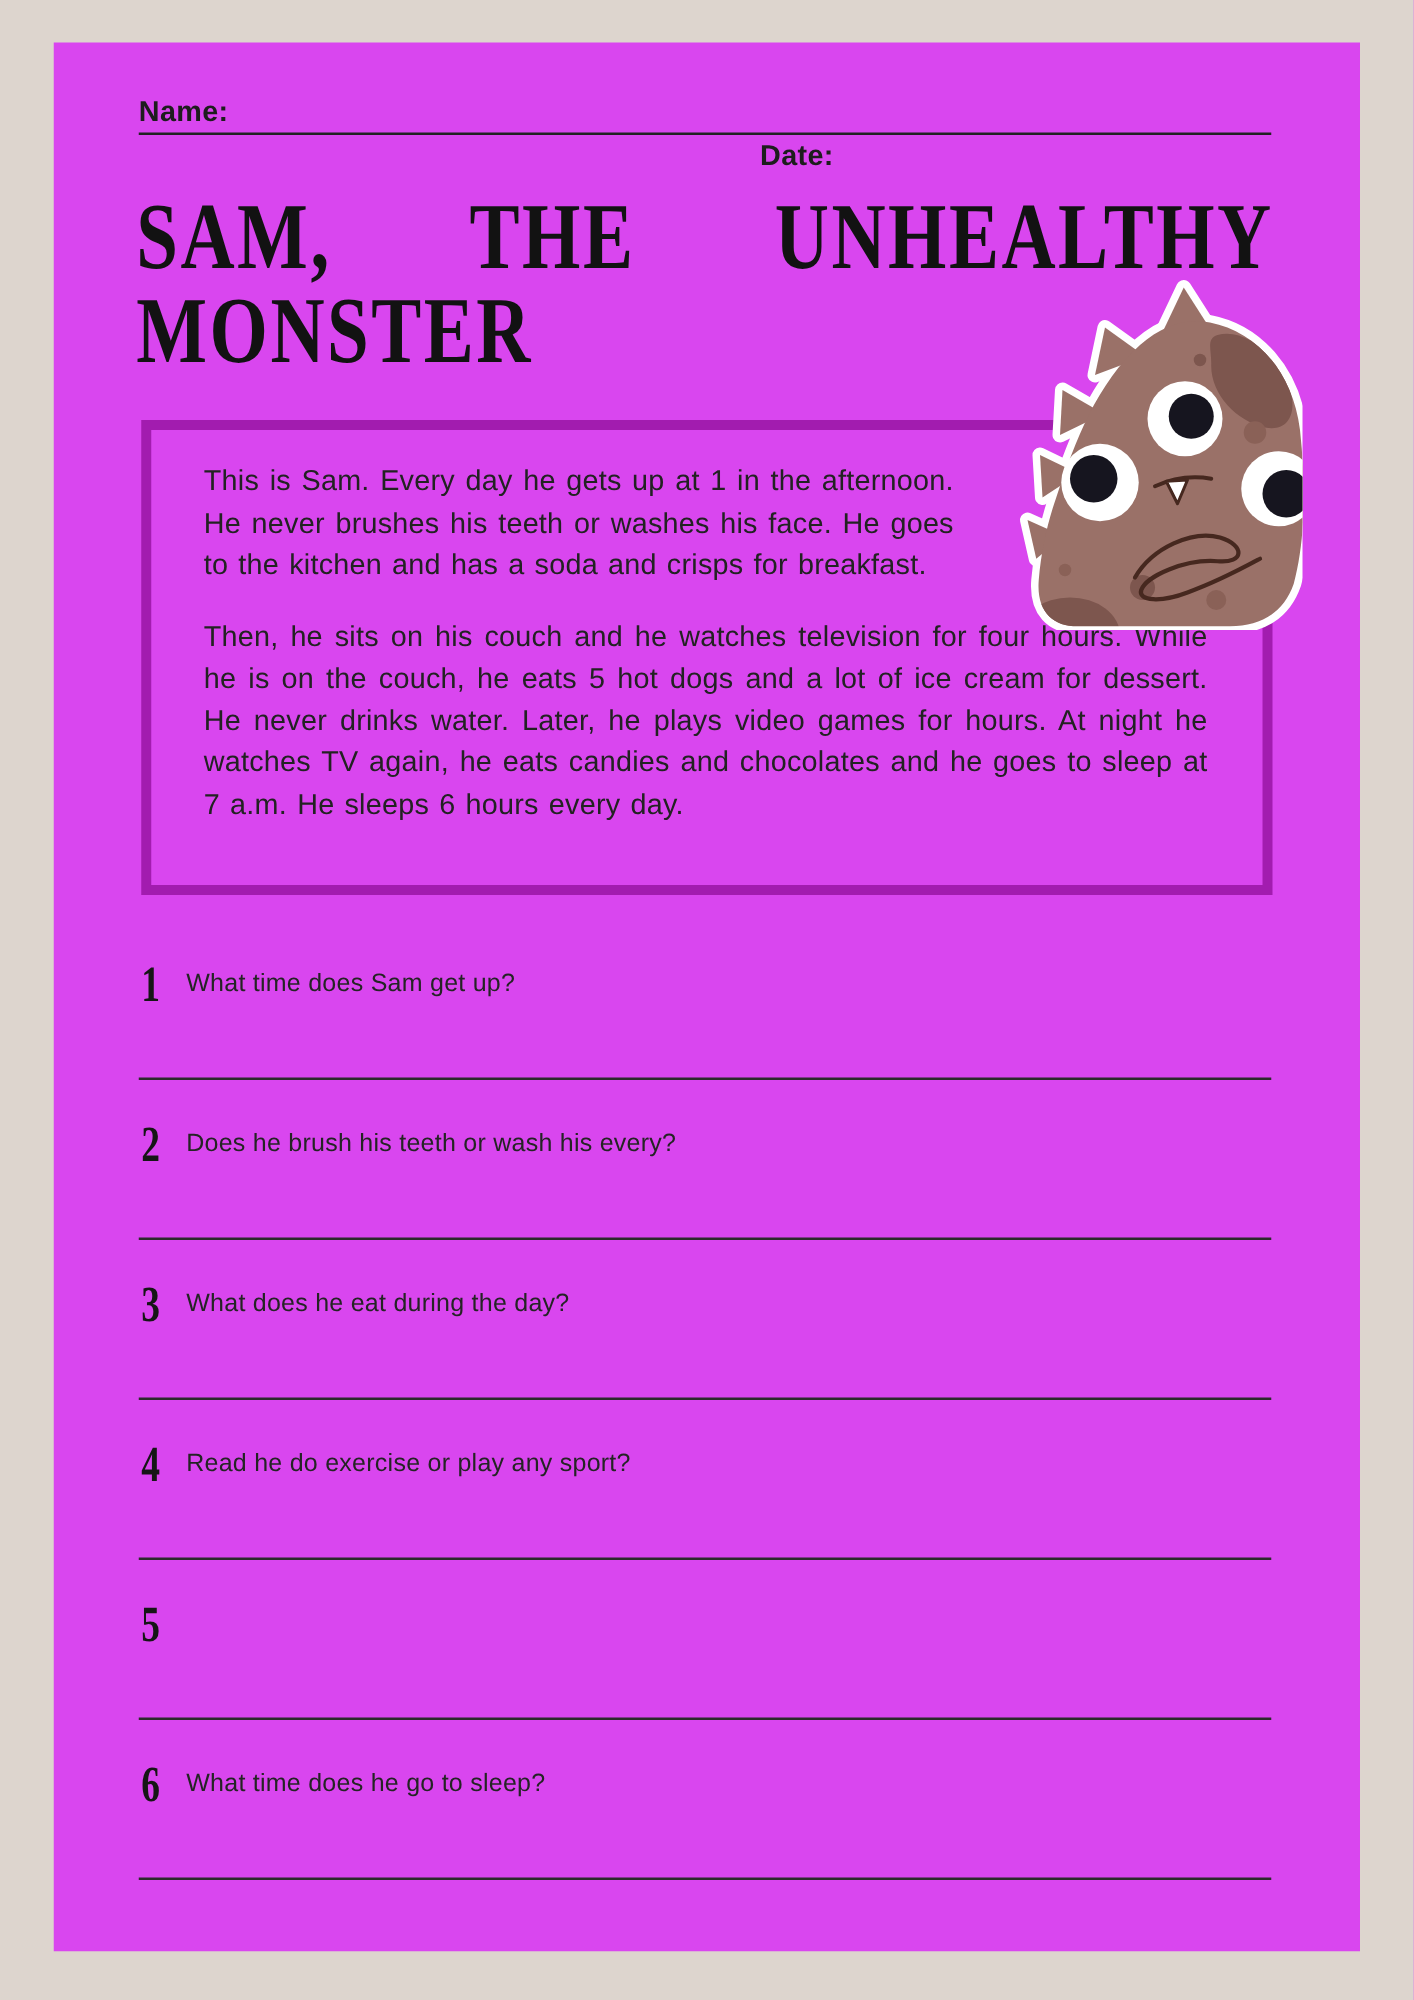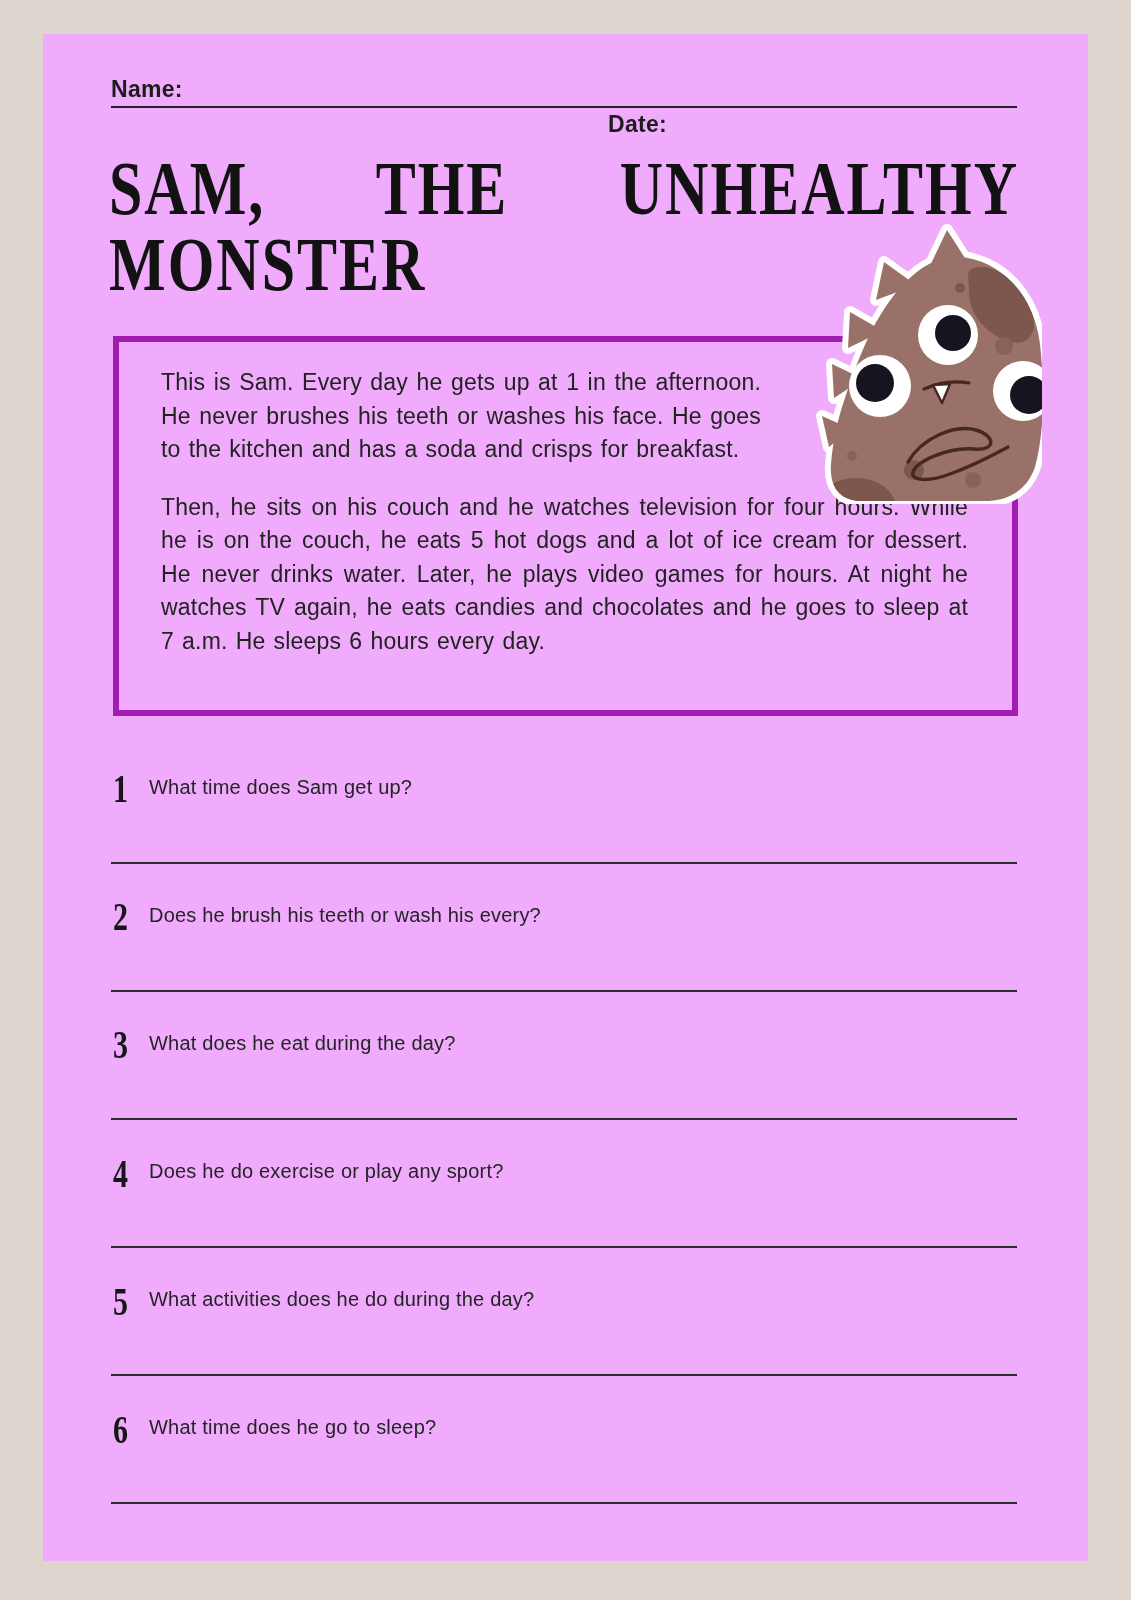--- a/index.html
+++ b/index.html
@@ -4,21 +4,21 @@
 <style>
   html,body{margin:0;padding:0;}
   body{
     width:1131px;height:1600px;position:relative;overflow:hidden;
     background:#ddd5ce;
     font-family:"Liberation Sans",sans-serif;
     -webkit-font-smoothing:antialiased;
   }
   .page{
     position:absolute;left:43px;top:34px;width:1045px;height:1527px;
-    background:#f0abfc;
+    background:#d946ef;
   }
   
   .hdr-label{
     position:absolute;top:42px;
     font-size:23px;font-weight:700;color:#1d1d1d;letter-spacing:.3px;
   }
   .hdr-name{left:68px;}
   .hdr-date{left:565px;margin-top:35px;}
   .hdr-line{
     position:absolute;left:68px;top:72px;width:906px;height:0;
@@ -35,21 +35,21 @@
   }
   
   .instructions{
     position:absolute;left:68px;top:206px;width:655px;
     font-size:23px;font-weight:700;color:#1b1b1b;
     line-height:1.4;letter-spacing:.2px;
   }
   
   .passage-box{
     position:absolute;left:70px;top:302px;width:905px;height:380px;
-    border:6px solid #a21caf;box-sizing:border-box;
+    border:8px solid #a21caf;box-sizing:border-box;
     padding:24px 44px 0 42px;
     z-index:1;
   }
   .passage-box p{
     margin:0;font-size:23px;color:#222;line-height:33.5px;
     text-align:justify;letter-spacing:.2px;word-spacing:1.5px;
   }
   .para1{width:600px;}
   .para2{margin-top:24px !important;}
   
@@ -160,27 +160,26 @@
     </div>
 
     <div class="q-block">
       <span class="q-num">3</span>
       <span class="q-text">What does he eat during the day?</span>
       <div class="answer-line"></div>
     </div>
 
     <div class="q-block">
       <span class="q-num">4</span>
-      <span class="q-text">Does he do exercise or play any sport?</span>
+      <span class="q-text">Read he do exercise or play any sport?</span>
       <div class="answer-line"></div>
     </div>
 
     <div class="q-block">
       <span class="q-num">5</span>
-      <span class="q-text">What activities does he do during the day?</span>
       <div class="answer-line"></div>
     </div>
 
     <div class="q-block">
       <span class="q-num">6</span>
       <span class="q-text">What time does he go to sleep?</span>
       <div class="answer-line"></div>
     </div>
 
   </div>

